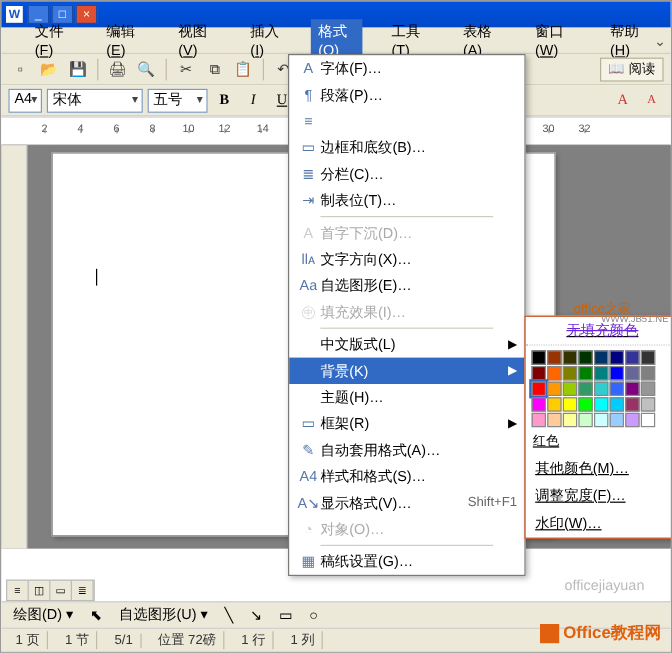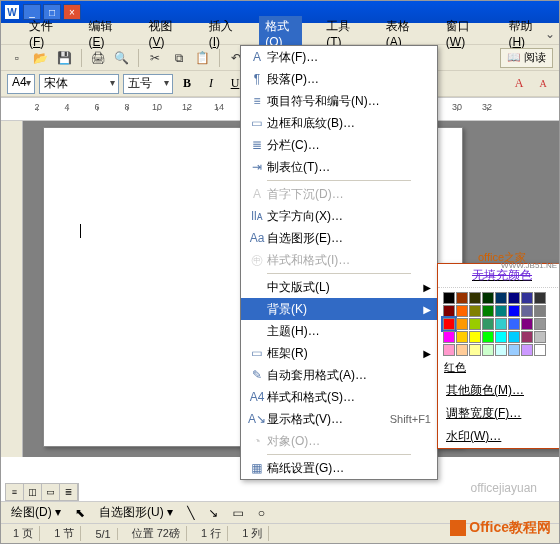--- a/index.html
+++ b/index.html
@@ -185,21 +185,20 @@
     <div class="dd-item">
       <span class="dd-icon">A</span>
       <span class="dd-label">字体(F)…</span>
     </div>
     <div class="dd-item">
       <span class="dd-icon">¶</span>
       <span class="dd-label">段落(P)…</span>
     </div>
     <div class="dd-item">
       <span class="dd-icon">≡</span>
-      <span class="dd-label">项目符号和编号(N)…</span>
     </div>
     <div class="dd-item">
       <span class="dd-icon">▭</span>
       <span class="dd-label">边框和底纹(B)…</span>
     </div>
     <div class="dd-item">
       <span class="dd-icon">≣</span>
       <span class="dd-label">分栏(C)…</span>
     </div>
     <div class="dd-item">
@@ -214,21 +213,21 @@
     <div class="dd-item">
       <span class="dd-icon">llᴀ</span>
       <span class="dd-label">文字方向(X)…</span>
     </div>
     <div class="dd-item">
       <span class="dd-icon">Aa</span>
       <span class="dd-label">自选图形(E)…</span>
     </div>
     <div class="dd-item disabled">
       <span class="dd-icon">㊥</span>
-      <span class="dd-label">样式和格式(I)…</span>
+      <span class="dd-label">填充效果(I)…</span>
     </div>
     <div class="dd-sep"></div>
     <div class="dd-item">
       <span class="dd-icon"></span>
       <span class="dd-label">中文版式(L)</span>
       <span class="dd-arrow">▶</span>
     </div>
     <div class="dd-item hl">
       <span class="dd-icon"></span>
       <span class="dd-label">背景(K)</span>

